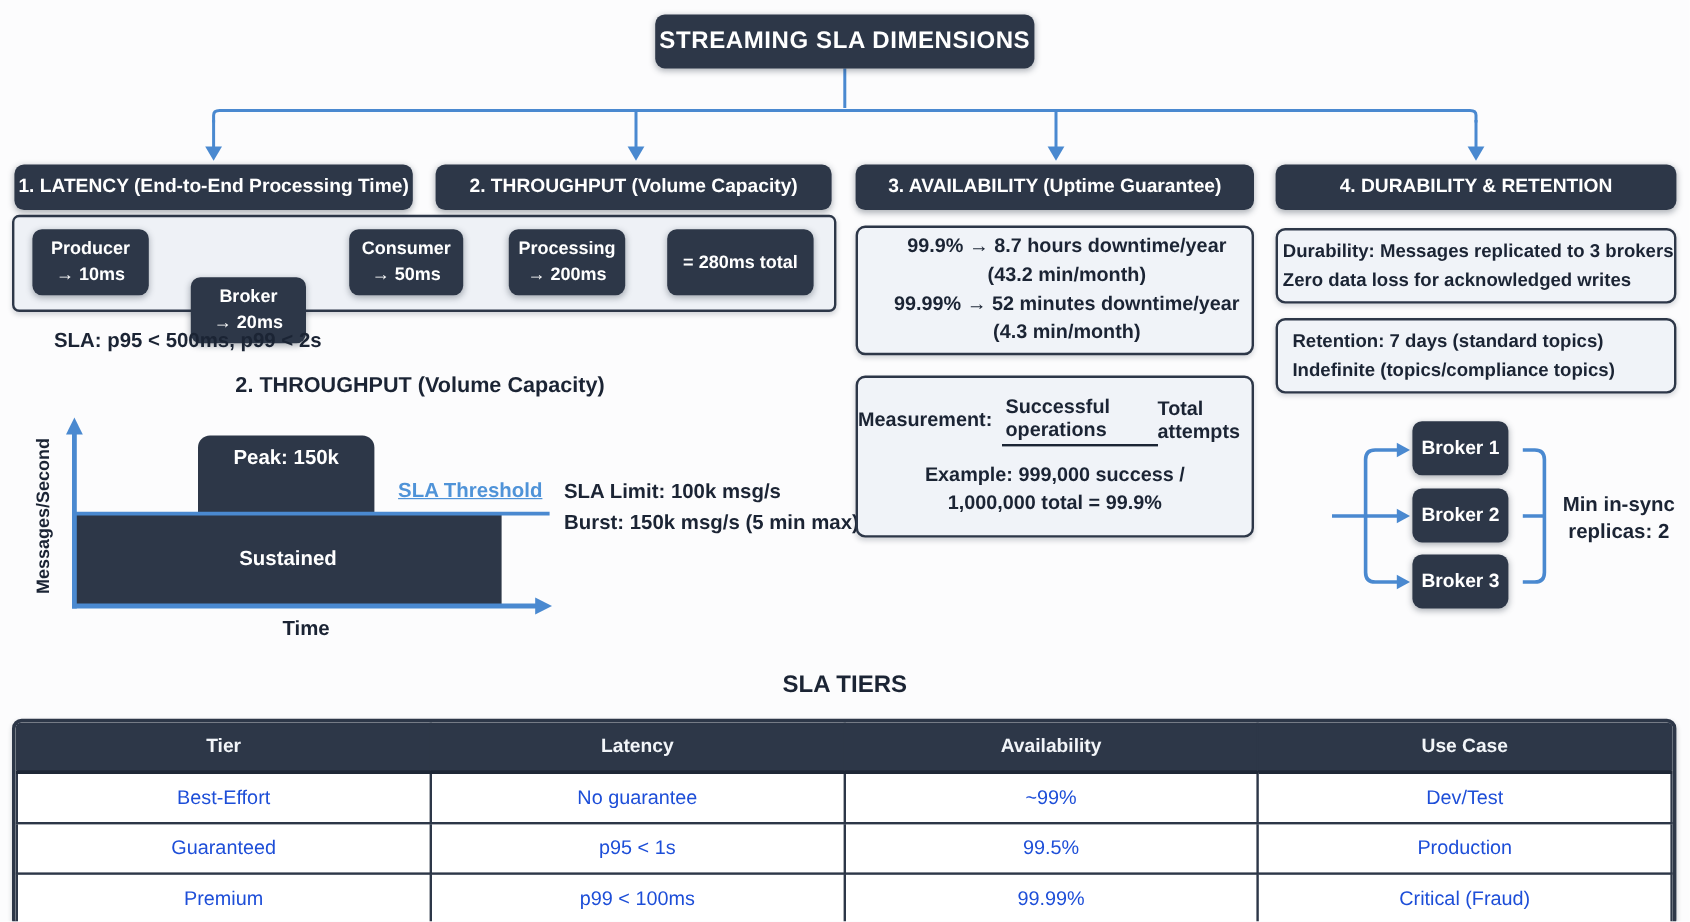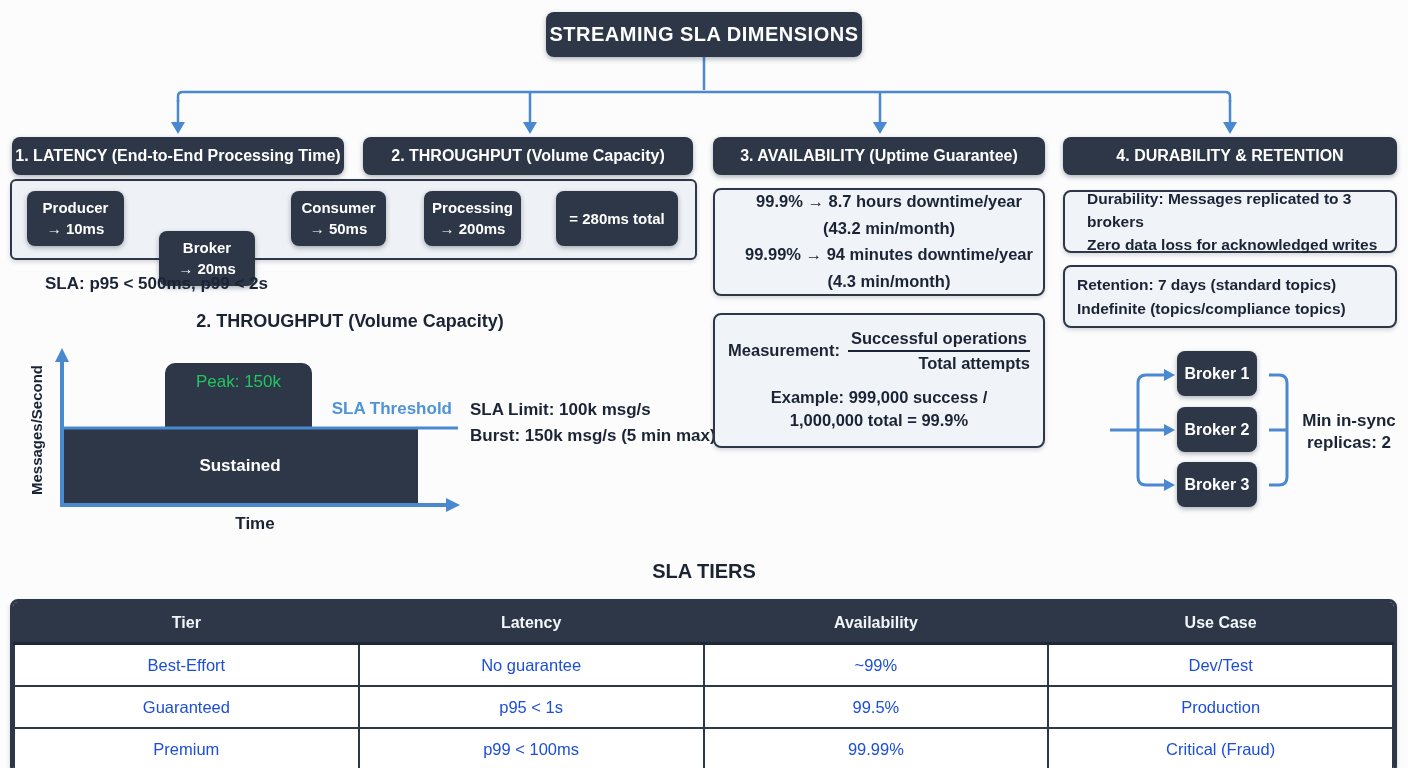--- a/index.html
+++ b/index.html
@@ -40,32 +40,32 @@
   .pipe-step{top:191px;height:55px;font-size:15px;font-weight:700;line-height:1.35;flex-direction:column;}
   #pipe-1{left:27px;width:97px;}
   #pipe-2{left:159px;width:96px;margin-top:40px;}
   #pipe-3{left:291px;width:95px;}
   #pipe-4{left:424px;width:97px;}
   #pipe-total{left:556px;top:191px;width:122px;height:55px;font-size:15px;font-weight:700;}
   #latency-sla{left:45px;top:274px;font-size:17px;font-weight:600;z-index:1;}
   #throughput-subtitle{left:150px;top:311px;width:400px;text-align:center;font-size:18px;font-weight:700;z-index:1;}
   #chart-ylabel{left:-42px;top:420px;width:160px;height:20px;text-align:center;font-size:15px;font-weight:600;transform:rotate(-90deg);z-index:1;}
   #sustained-block{left:62px;top:428px;width:356px;height:76px;background:#2d3748;z-index:1;display:flex;align-items:center;justify-content:center;color:#fff;font-size:17px;font-weight:600;}
-  #peak-block{left:165px;top:363px;width:147px;height:66px;background:#2d3748;border-radius:10px 10px 0 0;z-index:1;display:flex;align-items:flex-start;justify-content:center;color:#22c55e;font-size:17px;font-weight:400;padding-top:9px;}
-  #threshold-label{left:322px;top:399px;width:130px;text-align:right;color:#4f93d8;font-size:17px;font-weight:600;z-index:2;}
+  #peak-block{left:165px;top:363px;width:147px;height:66px;background:#2d3748;border-radius:10px 10px 0 0;z-index:1;display:flex;align-items:flex-start;justify-content:center;color:#ffffff;font-size:17px;font-weight:700;padding-top:9px;}
+  #threshold-label{left:322px;top:399px;width:130px;text-align:right;color:#4f93d8;font-size:17px;font-weight:600;z-index:2;text-decoration:underline;}
   #time-label{left:205px;top:514px;width:100px;text-align:center;font-size:17px;font-weight:600;z-index:1;}
   #limit-note{left:470px;top:397px;font-size:17px;font-weight:600;line-height:1.55;z-index:1;}
-  #avail-downtime{left:713px;top:188px;width:332px;height:108px;display:flex;flex-direction:column;align-items:center;justify-content:space-between;text-align:center;font-size:16.5px;font-weight:600;line-height:1.45;padding-left:20px;}
+  #avail-downtime{left:713px;top:188px;width:332px;height:108px;display:flex;flex-direction:column;align-items:center;justify-content:center;text-align:center;font-size:16.5px;font-weight:600;line-height:1.45;padding-left:20px;}
   #avail-measure{left:713px;top:313px;width:332px;height:135px;display:flex;flex-direction:column;align-items:center;justify-content:center;gap:13px;font-size:16.5px;font-weight:600;}
   .measure-row{display:flex;align-items:center;gap:8px;}
-  .fraction{display:flex;flex-direction:column;align-items:flex-end;}
+  .fraction{display:flex;flex-direction:row;align-items:flex-start;}
   .fraction .num{border-bottom:2px solid #1b2434;padding:0 3px 2px 3px;}
   .fraction .den{padding-top:2px;}
   .example{text-align:center;line-height:1.4;}
-  #dur-box1{left:1063px;top:190px;width:334px;height:63px;display:flex;flex-direction:column;justify-content:center;padding-left:22px;font-size:15.5px;font-weight:600;line-height:1.5;}
+  #dur-box1{left:1063px;top:190px;width:334px;height:63px;display:flex;flex-direction:column;justify-content:center;padding-left:4px;font-size:15.5px;font-weight:600;line-height:1.5;}
   #dur-box2{left:1063px;top:265px;width:334px;height:63px;display:flex;flex-direction:column;justify-content:center;padding-left:12px;font-size:15.5px;font-weight:600;line-height:1.5;}
   .broker-box{left:1177px;width:80px;height:45px;font-size:16px;font-weight:600;}
   #broker-1{top:351px;}
   #broker-2{top:407px;}
   #broker-3{top:462px;}
   #replicas-label{left:1291px;top:410px;width:116px;text-align:center;font-size:17px;font-weight:700;line-height:1.3;z-index:1;}
   #tiers-title{left:0;top:560px;width:1408px;text-align:center;font-size:20px;font-weight:700;z-index:1;}
   #tiers-table-wrap{left:10px;top:599px;width:1387px;border:3px solid #2d3748;border-radius:8px;overflow:hidden;z-index:1;background:#fff;box-shadow:0 2px 4px rgba(30,40,55,.2);}
   table{width:100%;border-collapse:collapse;table-layout:fixed;}
   th{background:#2d3748;color:#f2f5f9;font-size:16px;font-weight:600;height:36px;border:2px solid #2d3748;border-bottom:3px solid #1e2736;}
@@ -150,21 +150,21 @@
   <div id="threshold-label" class="abs">SLA Threshold</div>
   <div id="time-label" class="abs">Time</div>
   <div id="limit-note" class="abs">
     <div>SLA Limit: 100k msg/s</div>
     <div>Burst: 150k msg/s (5 min max)</div>
   </div>
 
   <div id="avail-downtime" class="abs lightbox">
     <div>99.9% → 8.7 hours downtime/year</div>
     <div>(43.2 min/month)</div>
-    <div>99.99% → 94 minutes downtime/year</div>
+    <div>99.99% → 52 minutes downtime/year</div>
     <div>(4.3 min/month)</div>
   </div>
   <div id="avail-measure" class="abs lightbox">
     <div class="measure-row">
       <span>Measurement:</span>
       <span class="fraction">
         <span class="num">Successful operations</span>
         <span class="den">Total attempts</span>
       </span>
     </div>

